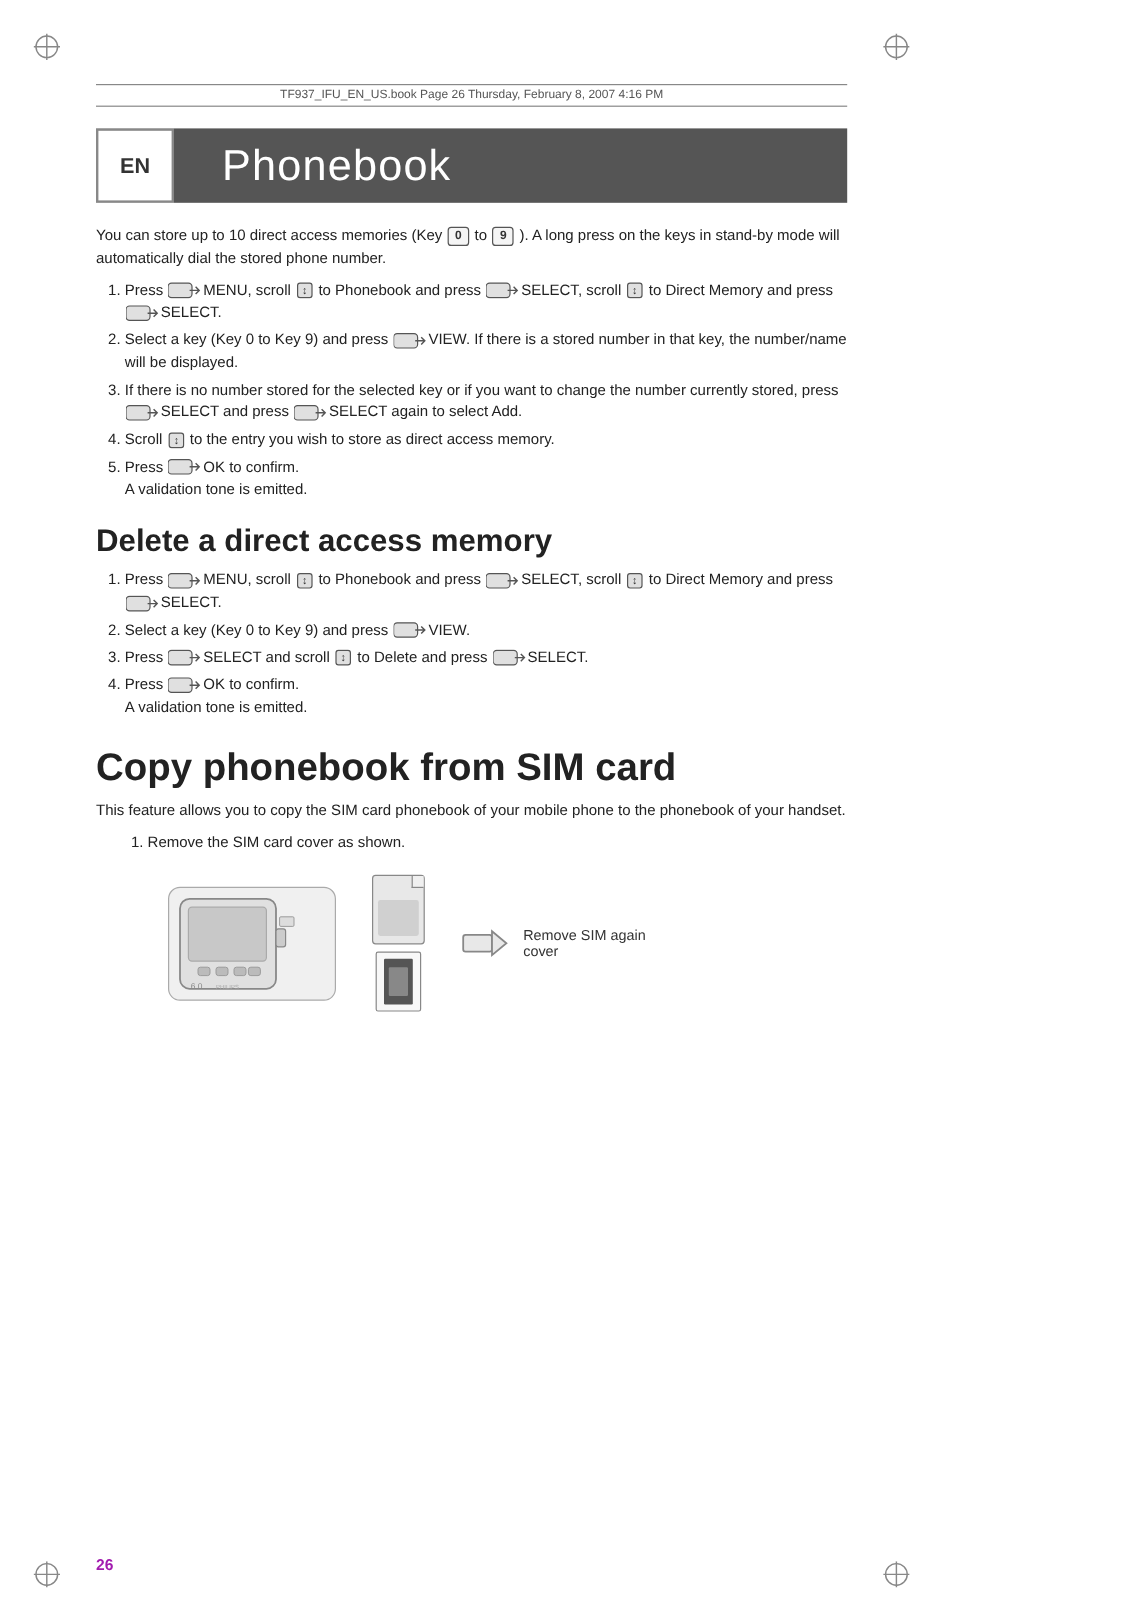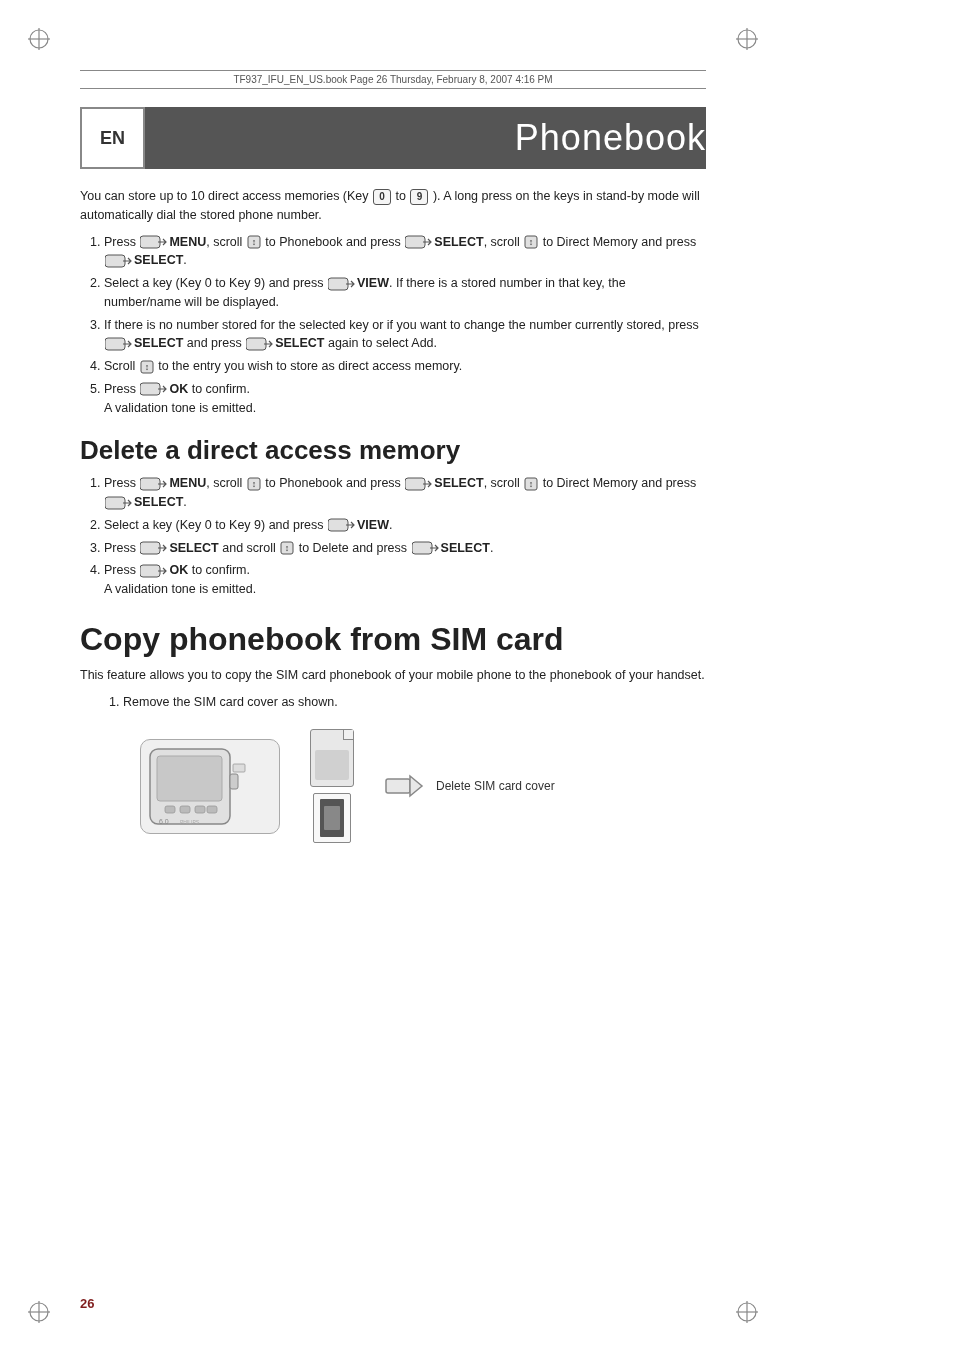--- a/index.html
+++ b/index.html
@@ -65,21 +65,21 @@
       display: flex;
       align-items: center;
       min-width: 60px;
       border: 2px solid #888;
     }
     .title-bar-text {
       color: #fff;
       font-size: 36px;
       font-weight: 300;
       flex: 1;
-      text-align: right;
+      text-align: left;
       letter-spacing: 1px;
       padding-left: 40px;
     }
 
     
     .section-heading {
       font-size: 26px;
       font-weight: bold;
       color: #222;
       margin: 18px 0 8px 0;
@@ -158,24 +158,24 @@
       gap: 12px;
     }
 
     
     .page-number {
       position: absolute;
       bottom: 40px;
       left: 80px;
       font-size: 13px;
       font-weight: bold;
-      color: #7f1d1d;
-    }
-
-    b { font-weight: bold; }
+      color: #a21caf;
+    }
+
+    b { font-weight: normal; }
   </style>
 </head>
 <body>
 
 <div class="page">
 
   <div class="reg-mark reg-tl">
     <svg viewBox="0 0 22 22">
         <circle cx="11" cy="11" r="9" fill="none" stroke="#888" stroke-width="1.2"></circle>
         <line x1="11" y1="0" x2="11" y2="22" stroke="#888" stroke-width="1.2"></line>
@@ -406,19 +406,19 @@
         </div>
       </div>
 
       <div style="display:flex; align-items:center;">
         <svg width="40" height="30" viewBox="0 0 40 30">
           <rect x="2" y="8" width="24" height="14" rx="2" fill="#e8e8e8" stroke="#888" stroke-width="1.5"></rect>
           <polygon points="26,5 38,15 26,25" fill="#e8e8e8" stroke="#888" stroke-width="1.5"></polygon>
         </svg>
       </div>
 
-      <div style="font-size:12px; color:#333; max-width:120px;">Delete SIM card cover</div>
+      <div style="font-size:12px; color:#333; max-width:120px;">Remove SIM again cover</div>
     </div>
   </div>
 
   <div class="page-number">26</div>
 
 </div>
 
 </body></html>

